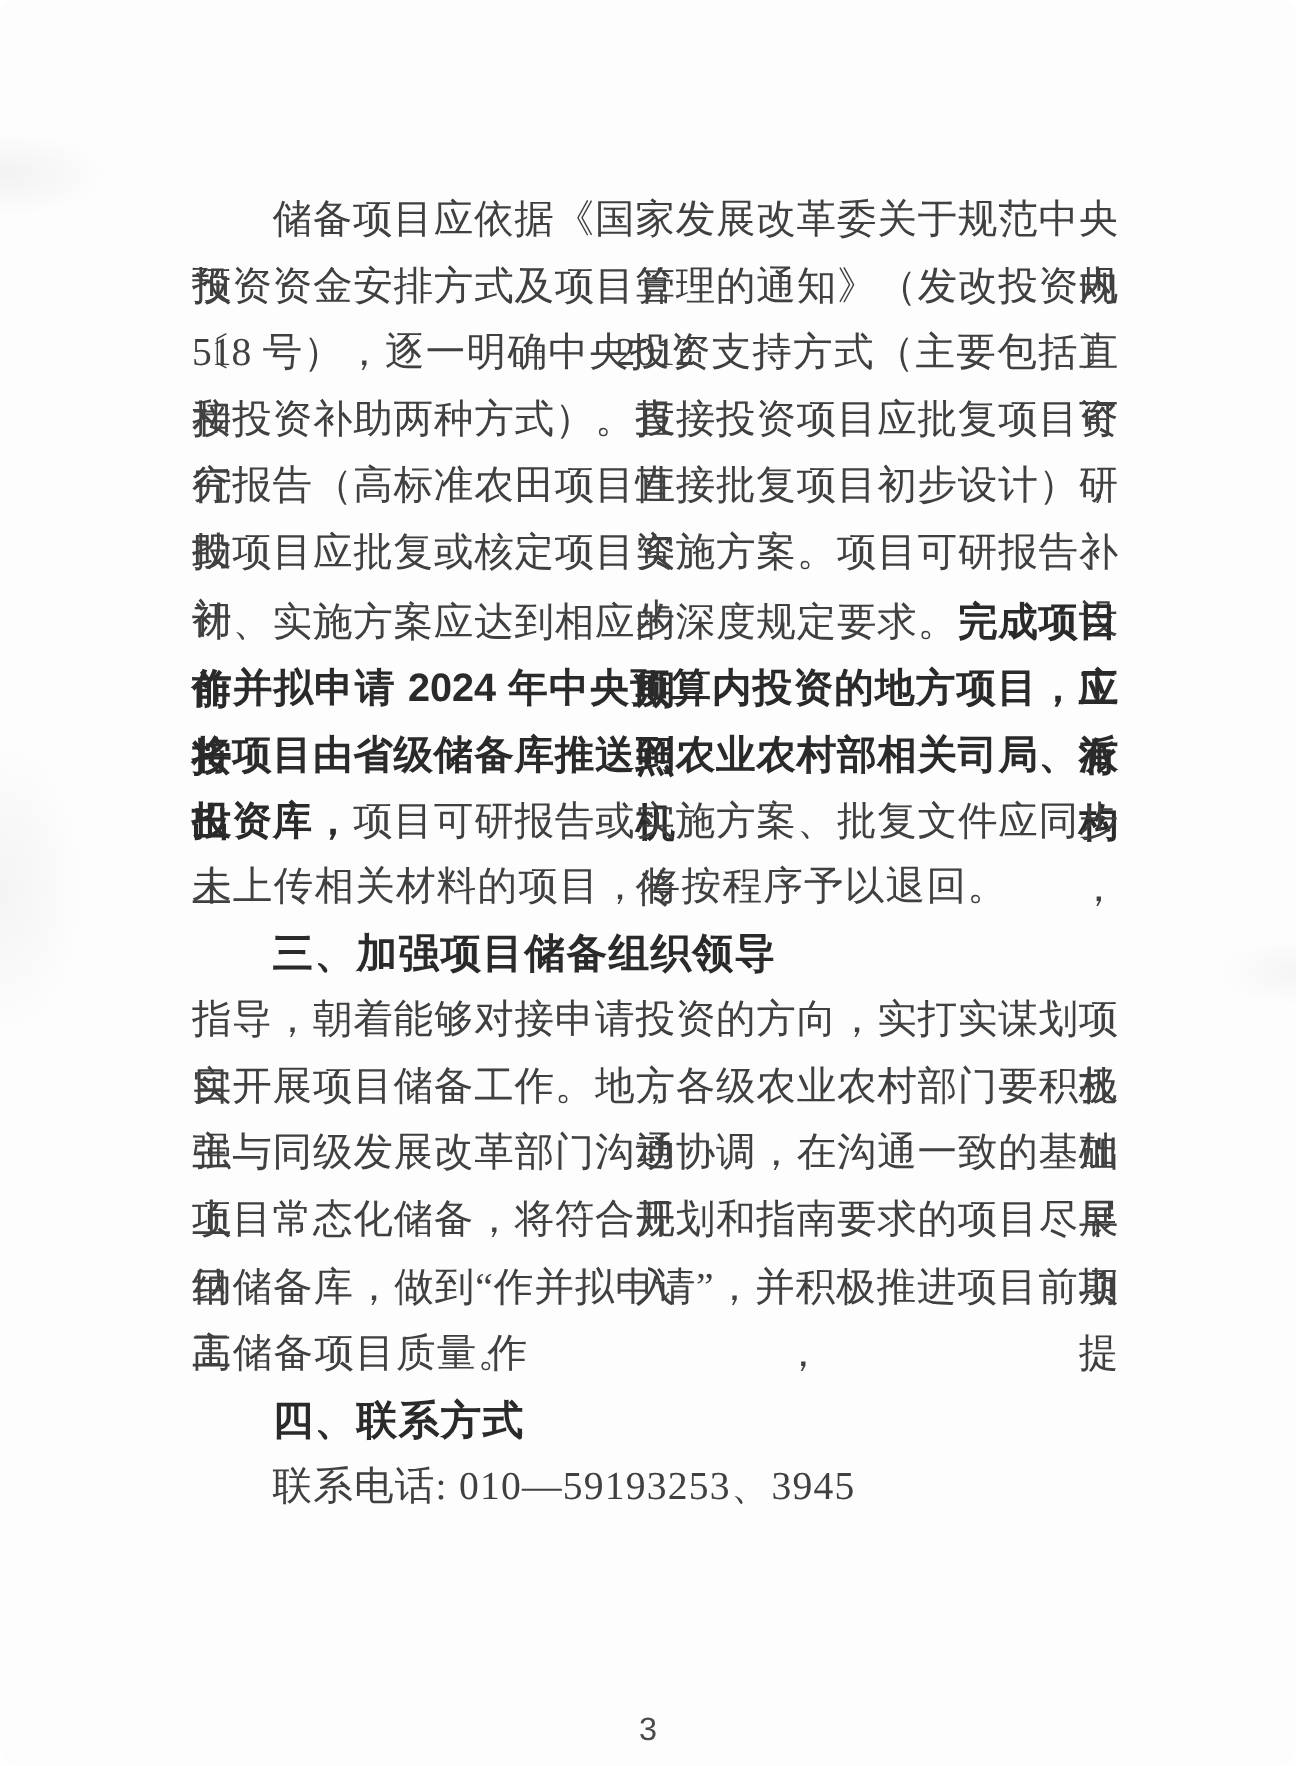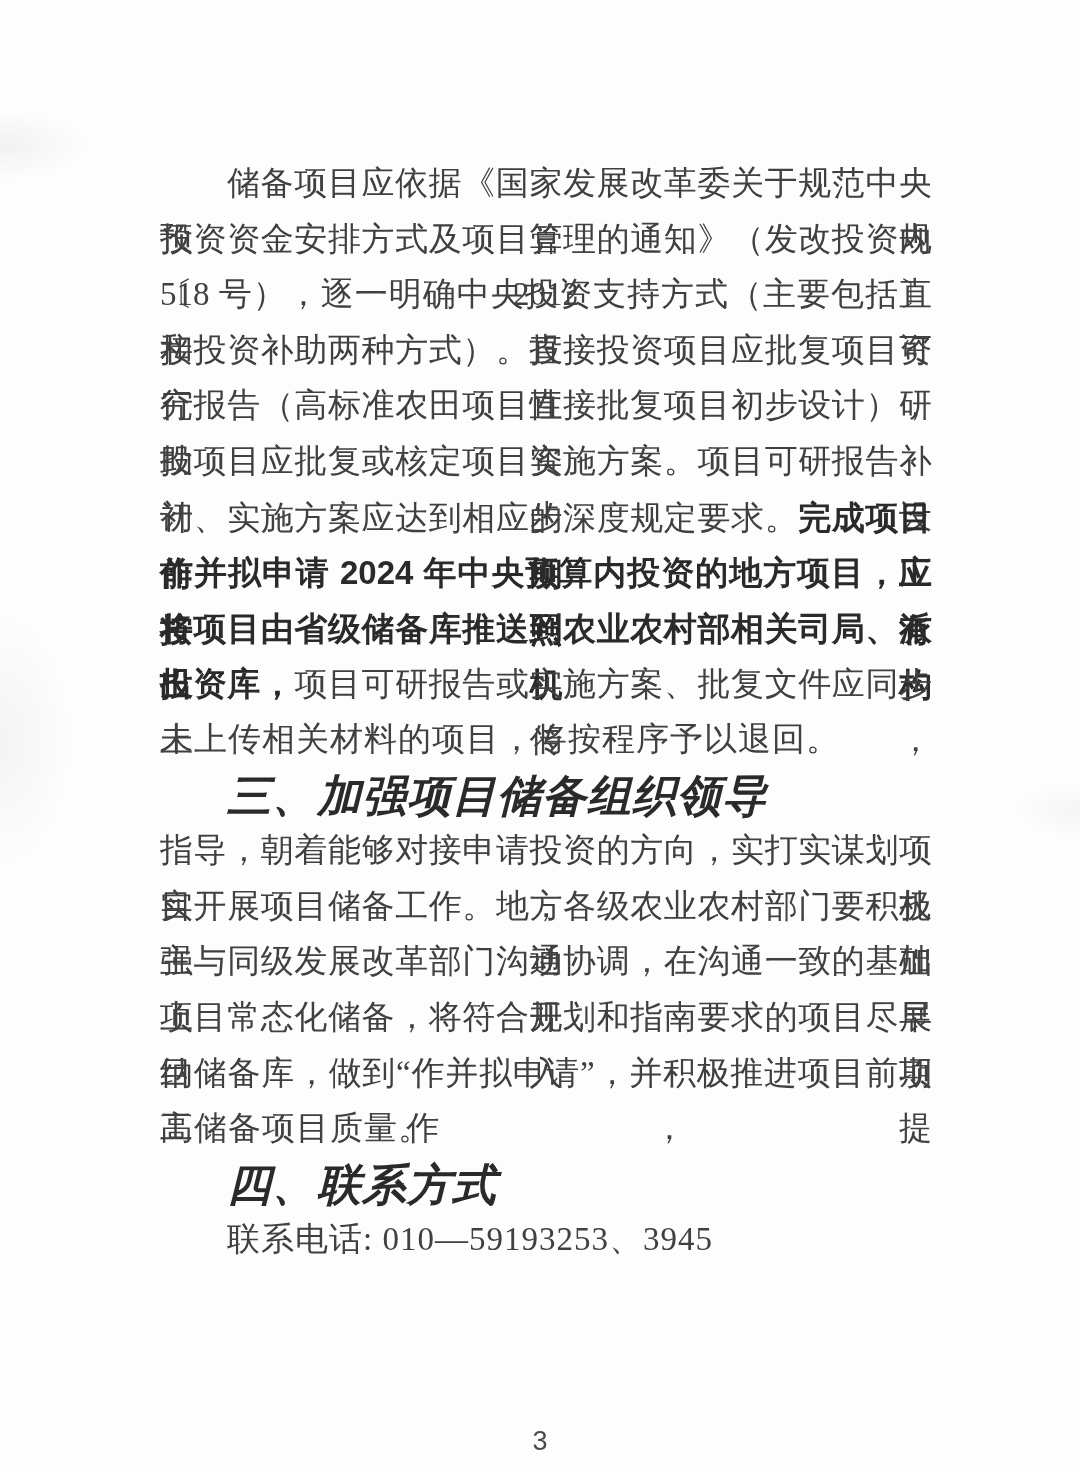--- a/index.html
+++ b/index.html
@@ -47,22 +47,21 @@
   }
   .line.indent {
     text-indent: 67px;
   }
   .seg.bold {
     font-family: "Liberation Sans", "DejaVu Sans", sans-serif;
     font-weight: 700;
     color: var(--bold-color, #2a2a2a);
   }
   .line.heading {
-    font-size: 44px;
-    font-style: italic;
+    font-size: 34px;
   }
   .pageno {
     position: absolute;
     left: 0;
     right: 0;
     top: 1426px;
     text-align: center;
     font-size: 27px;
     color: #4a4a4a;
     font-family: "Liberation Sans", "DejaVu Sans", sans-serif;

